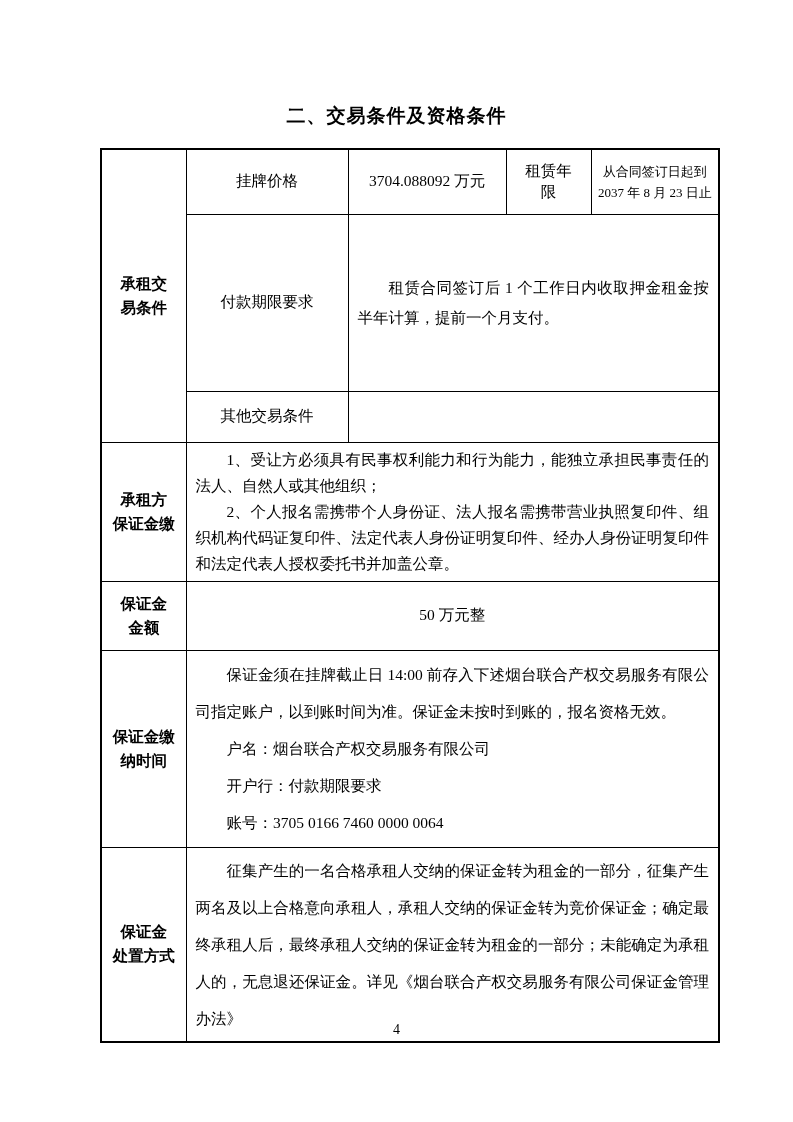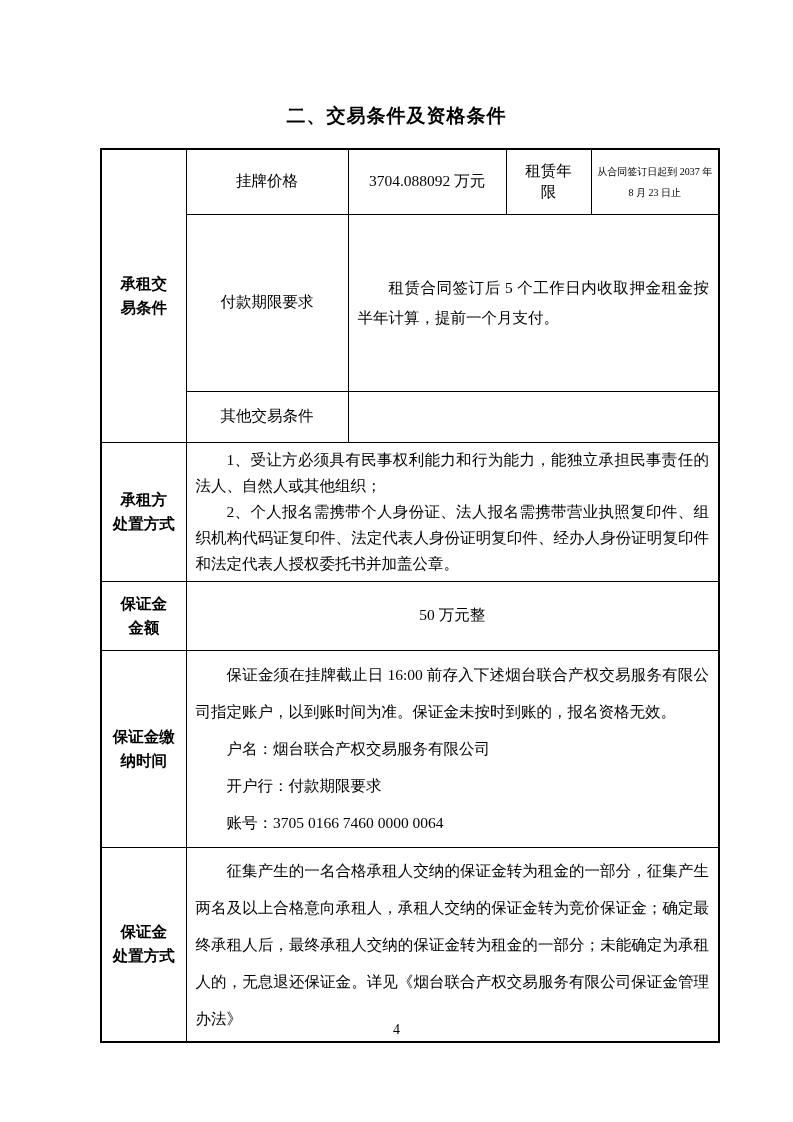--- a/index.html
+++ b/index.html
@@ -51,21 +51,21 @@
     text-align: center;
     padding: 2px 15px;
   }
   
   td.val-center {
     text-align: center;
     padding: 18px 4px;
   }
   td.term-cell {
     text-align: center;
-    font-size: 10px;
+    font-size: 13px;
     line-height: 21px;
     padding: 2px 5px;
   }
   
   td.content {
     text-align: justify;
     padding: 4px 9px;
   }
   td.content p { text-indent: 2em; }
   .lh26 p { line-height: 26px; }
@@ -99,48 +99,48 @@
         <td class="row-hdr" rowspan="3">承租交
 易条件</td>
         <td class="lbl">挂牌价格</td>
         <td class="val-center">3704.088092 万元</td>
         <td class="lbl">租赁年限</td>
         <td class="term-cell">从合同签订日起到 2037 年 8 月 23 日止</td>
       </tr>
       <tr style="height:177px">
         <td class="lbl">付款期限要求</td>
         <td class="content lh30" colspan="3">
-          <p>租赁合同签订后 5 个工作日内收取押金租金按半年计算，提前一个月支付。</p>
+          <p>租赁合同签订后 1 个工作日内收取押金租金按半年计算，提前一个月支付。</p>
         </td>
       </tr>
       <tr style="height:51px">
         <td class="lbl">其他交易条件</td>
         <td class="content" colspan="3"></td>
       </tr>
 
       <tr style="height:125px">
         <td class="row-hdr">承租方
-处置方式</td>
+保证金缴</td>
         <td class="content lh26" colspan="4">
           <p>1、受让方必须具有民事权利能力和行为能力，能独立承担民事责任的法人、自然人或其他组织；</p>
           <p>2、个人报名需携带个人身份证、法人报名需携带营业执照复印件、组织机构代码证复印件、法定代表人身份证明复印件、经办人身份证明复印件和法定代表人授权委托书并加盖公章。</p>
         </td>
       </tr>
 
       <tr style="height:65px">
         <td class="row-hdr">保证金
 金额</td>
         <td class="val-center" colspan="4">50 万元整</td>
       </tr>
 
       <tr style="height:197px">
         <td class="row-hdr">保证金缴
 纳时间</td>
         <td class="content lh37" colspan="4">
-          <p>保证金须在挂牌截止日 16:00 前存入下述烟台联合产权交易服务有限公司指定账户，以到账时间为准。保证金未按时到账的，报名资格无效。</p>
+          <p>保证金须在挂牌截止日 14:00 前存入下述烟台联合产权交易服务有限公司指定账户，以到账时间为准。保证金未按时到账的，报名资格无效。</p>
           <p>户名：烟台联合产权交易服务有限公司</p>
           <p>开户行：付款期限要求</p>
           <p>账号：3705 0166 7460 0000 0064</p>
         </td>
       </tr>
 
       <tr style="height:183px">
         <td class="row-hdr">保证金
 处置方式</td>
         <td class="content lh37" colspan="4">

